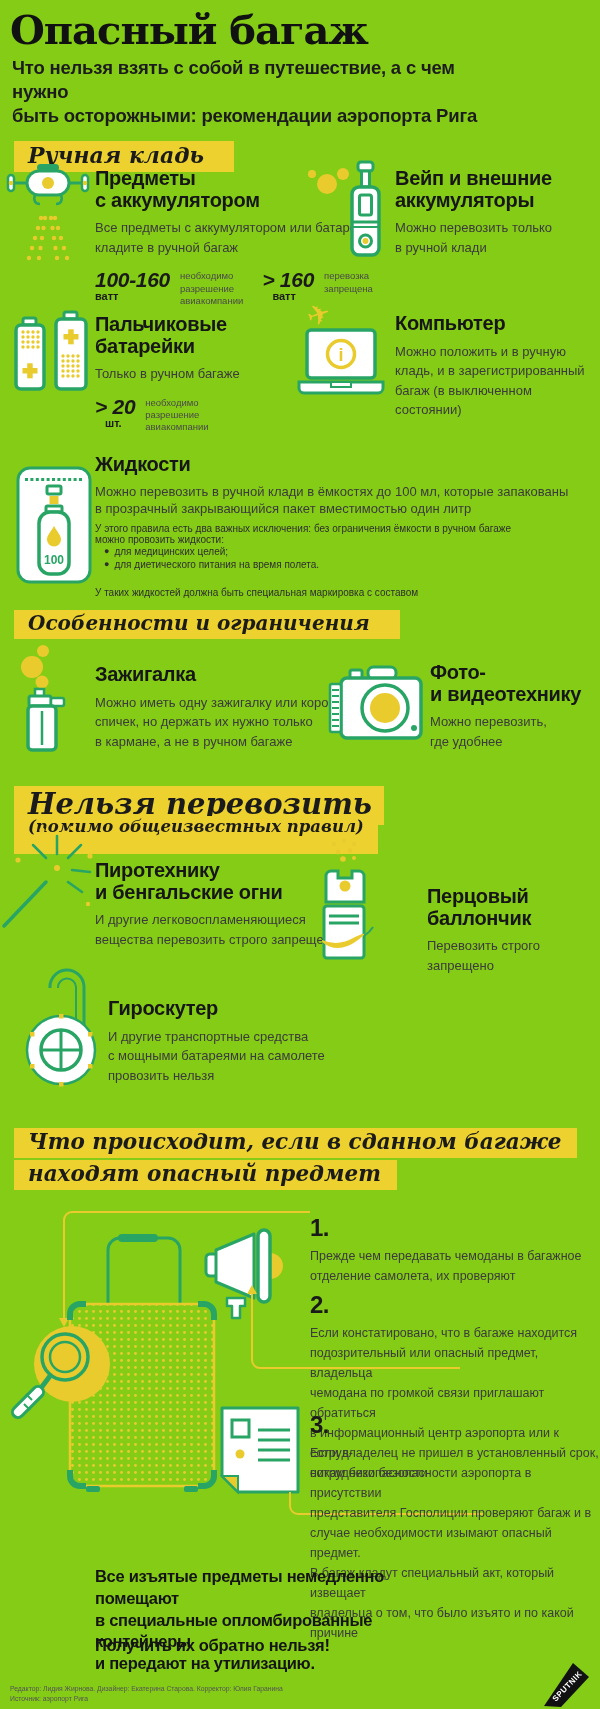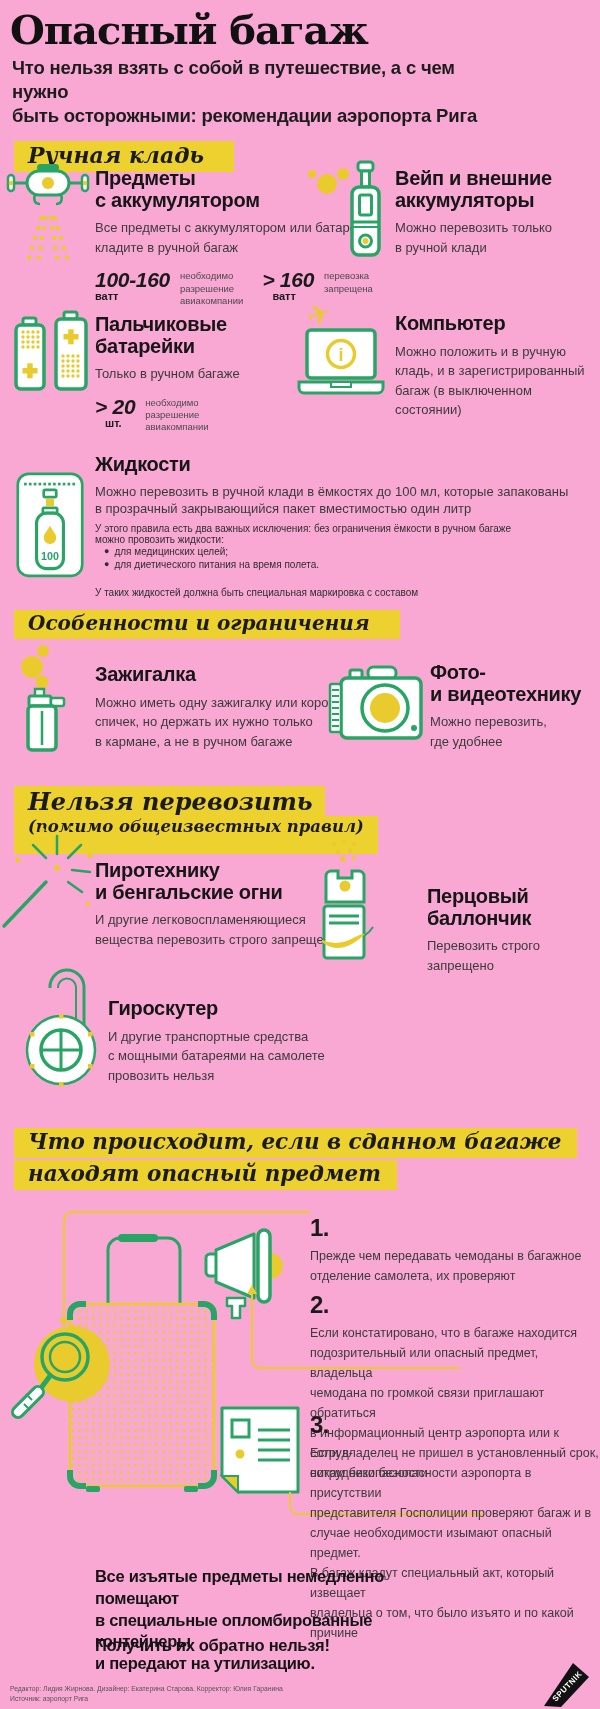--- a/index.html
+++ b/index.html
@@ -1,28 +1,28 @@
 <!DOCTYPE html>
 <html><head>
 <meta charset="utf-8">
 <style>
   html,body{margin:0;padding:0;background:#fff;}
-  .poster{position:relative;width:600px;height:1709px;background:#f9a8d4;overflow:hidden;
+  .poster{position:relative;width:600px;height:1709px;background:#84cc16;overflow:hidden;
           font-family:"Liberation Sans",sans-serif;color:#1a1a1a;}
   .abs{position:absolute;}
   .pre{white-space:pre-line;}
   .page-title{left:10px;top:6px;font-family:"DejaVu Serif",serif;font-weight:700;
               font-size:40px;letter-spacing:-1px;color:#111;}
   .subtitle{left:12px;top:56px;width:500px;font-size:18.5px;font-weight:700;
             line-height:1.3;letter-spacing:-0.2px;color:#1c1c1c;}
   .band{background:#ECD12F;font-family:"DejaVu Serif",serif;font-style:italic;
         font-weight:700;color:#1b1b1b;display:inline-block;padding:1px 30px 4px 14px;}
   .b1{left:14px;top:117px;font-size:22px;margin-top:24px;}
   .b2{left:14px;top:610px;font-size:20px;}
-  .b3a{left:14px;top:786px;font-size:24px;padding-right:12px;}
+  .b3a{left:14px;top:786px;font-size:29px;padding-right:12px;}
   .b3b{left:14px;top:816px;font-size:16.5px;padding:1px 14px 18px 14px;}
   .b4a{left:14px;top:1128px;font-size:21.5px;padding-right:16px;}
   .b4b{left:14px;top:1160px;font-size:21.5px;padding-right:16px;}
   .item-title{font-size:20px;font-weight:700;line-height:1.08;letter-spacing:-0.3px;color:#161616;}
   .item-body{font-size:13px;color:#3b3b3b;line-height:1.5;margin-top:7px;}
   .fine{font-size:10px;color:#2e2e2e;line-height:1.14;margin-top:5px;}
   .fine-row{display:flex;align-items:flex-start;padding-left:9px;}
   .fine-dot{font-size:9px;margin-right:5px;line-height:1.25;}
   .specs{display:flex;gap:10px;margin-top:12px;align-items:flex-start;}
   .spec-val{font-size:21px;font-weight:700;line-height:1;letter-spacing:-0.3px;white-space:nowrap;font-style:italic;}
@@ -205,21 +205,21 @@
       <text x="51" y="63" text-anchor="middle" font-size="18" font-weight="bold" fill="#E9CB2E" font-family="Liberation Sans">i</text>
     </svg>
   </div>
   <div class="abs" style="left:395px;top:313px;width:200px;">
     <div class="item-title pre">Компьютер</div>
     <div class="item-body pre">Можно положить и в ручную
 кладь, и в зарегистрированный
 багаж (в выключенном состоянии)</div>
   </div>
 
-  <div class="abs icon" style="left:16px;top:462px;width:68px;height:122px;">
+  <div class="abs icon" style="left:16px;top:462px;width:76px;height:122px;">
     <svg viewBox="0 0 76 122">
       <rect x="2" y="6" width="72" height="114" rx="12" fill="#fff" stroke="#28A565" stroke-width="3"></rect>
       <g fill="#28A565">
         <rect x="9" y="16" width="3" height="3"></rect>
           <rect x="14.4" y="16" width="3" height="3"></rect>
           <rect x="19.8" y="16" width="3" height="3"></rect>
           <rect x="25.2" y="16" width="3" height="3"></rect>
           <rect x="30.6" y="16" width="3" height="3"></rect>
           <rect x="36" y="16" width="3" height="3"></rect>
           <rect x="41.4" y="16" width="3" height="3"></rect>

